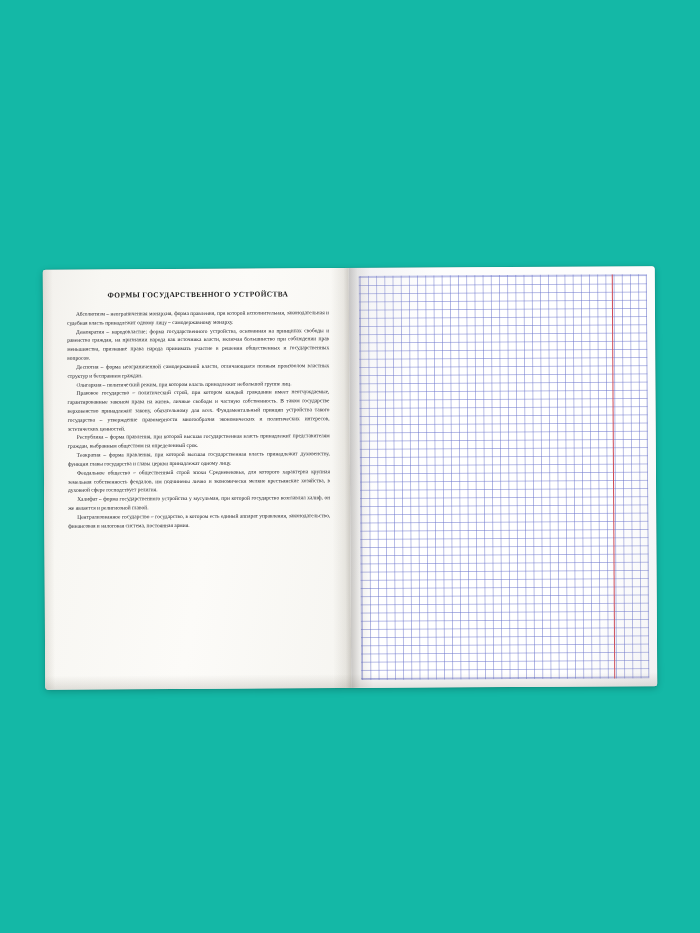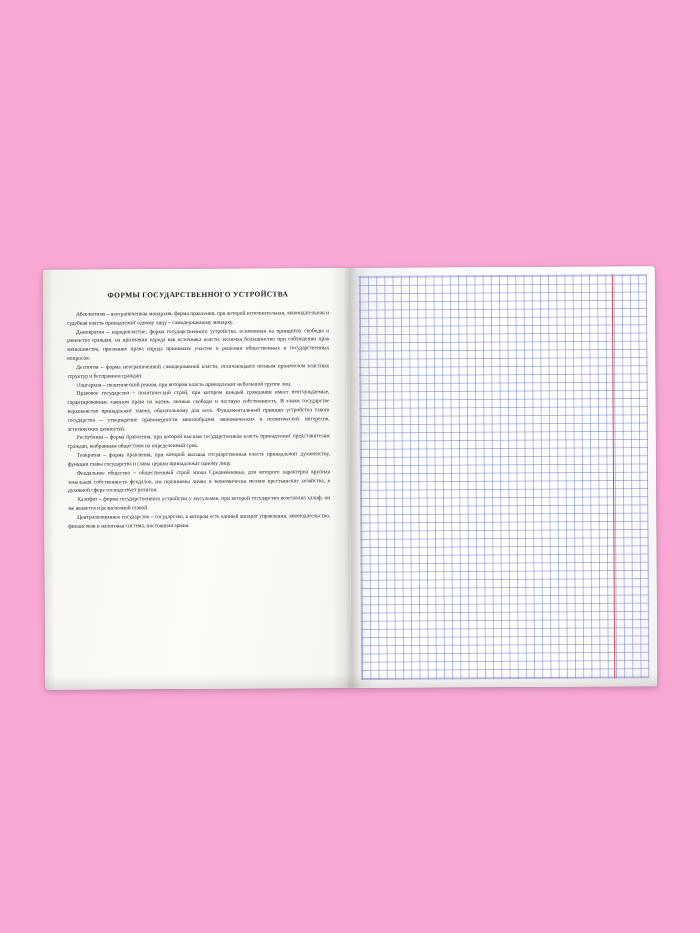--- a/index.html
+++ b/index.html
@@ -15,21 +15,21 @@
     overflow: hidden;
   }
 
   
   #photo {
     position: absolute;
     left: 0;
     top: 0;
     width: 700px;
     height: 933px;
-    background: #f9a8d4;
+    background: #14b8a6;
   }
 
   
   #spread {
     position: absolute;
     left: 44px;
     top: 268px;
     width: 612px;
     height: 420px;
     border-radius: 3px;

